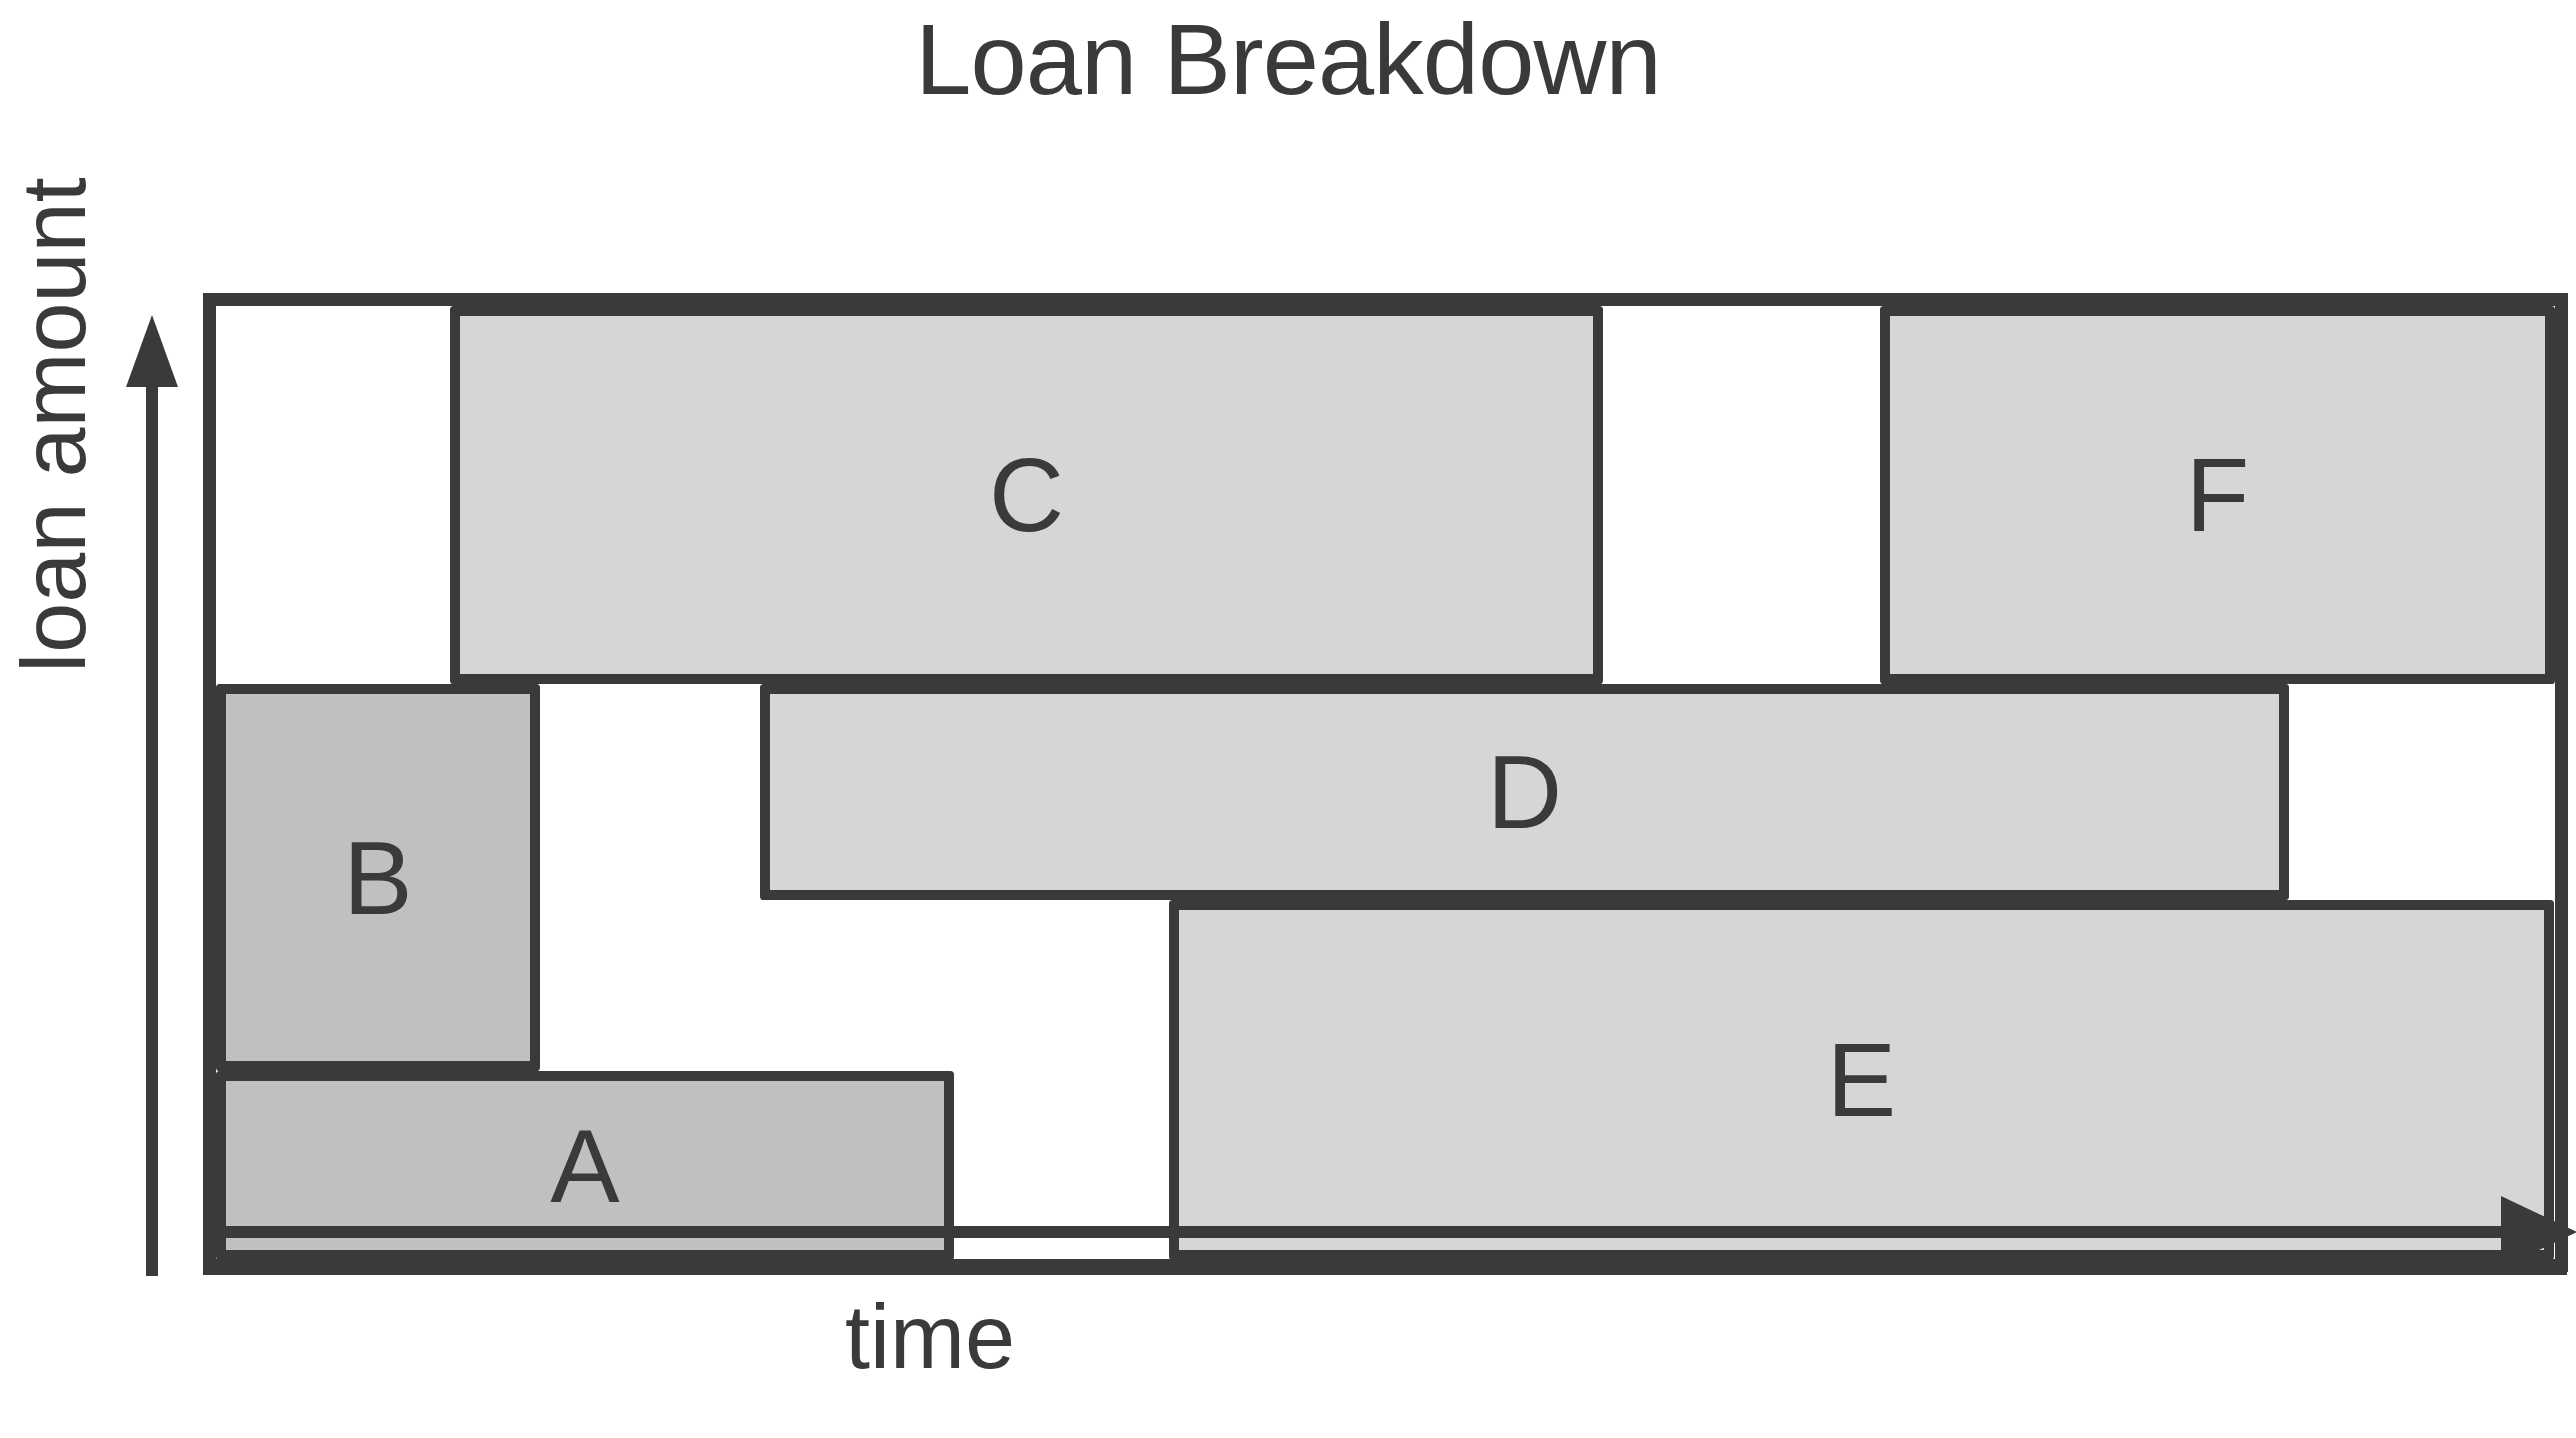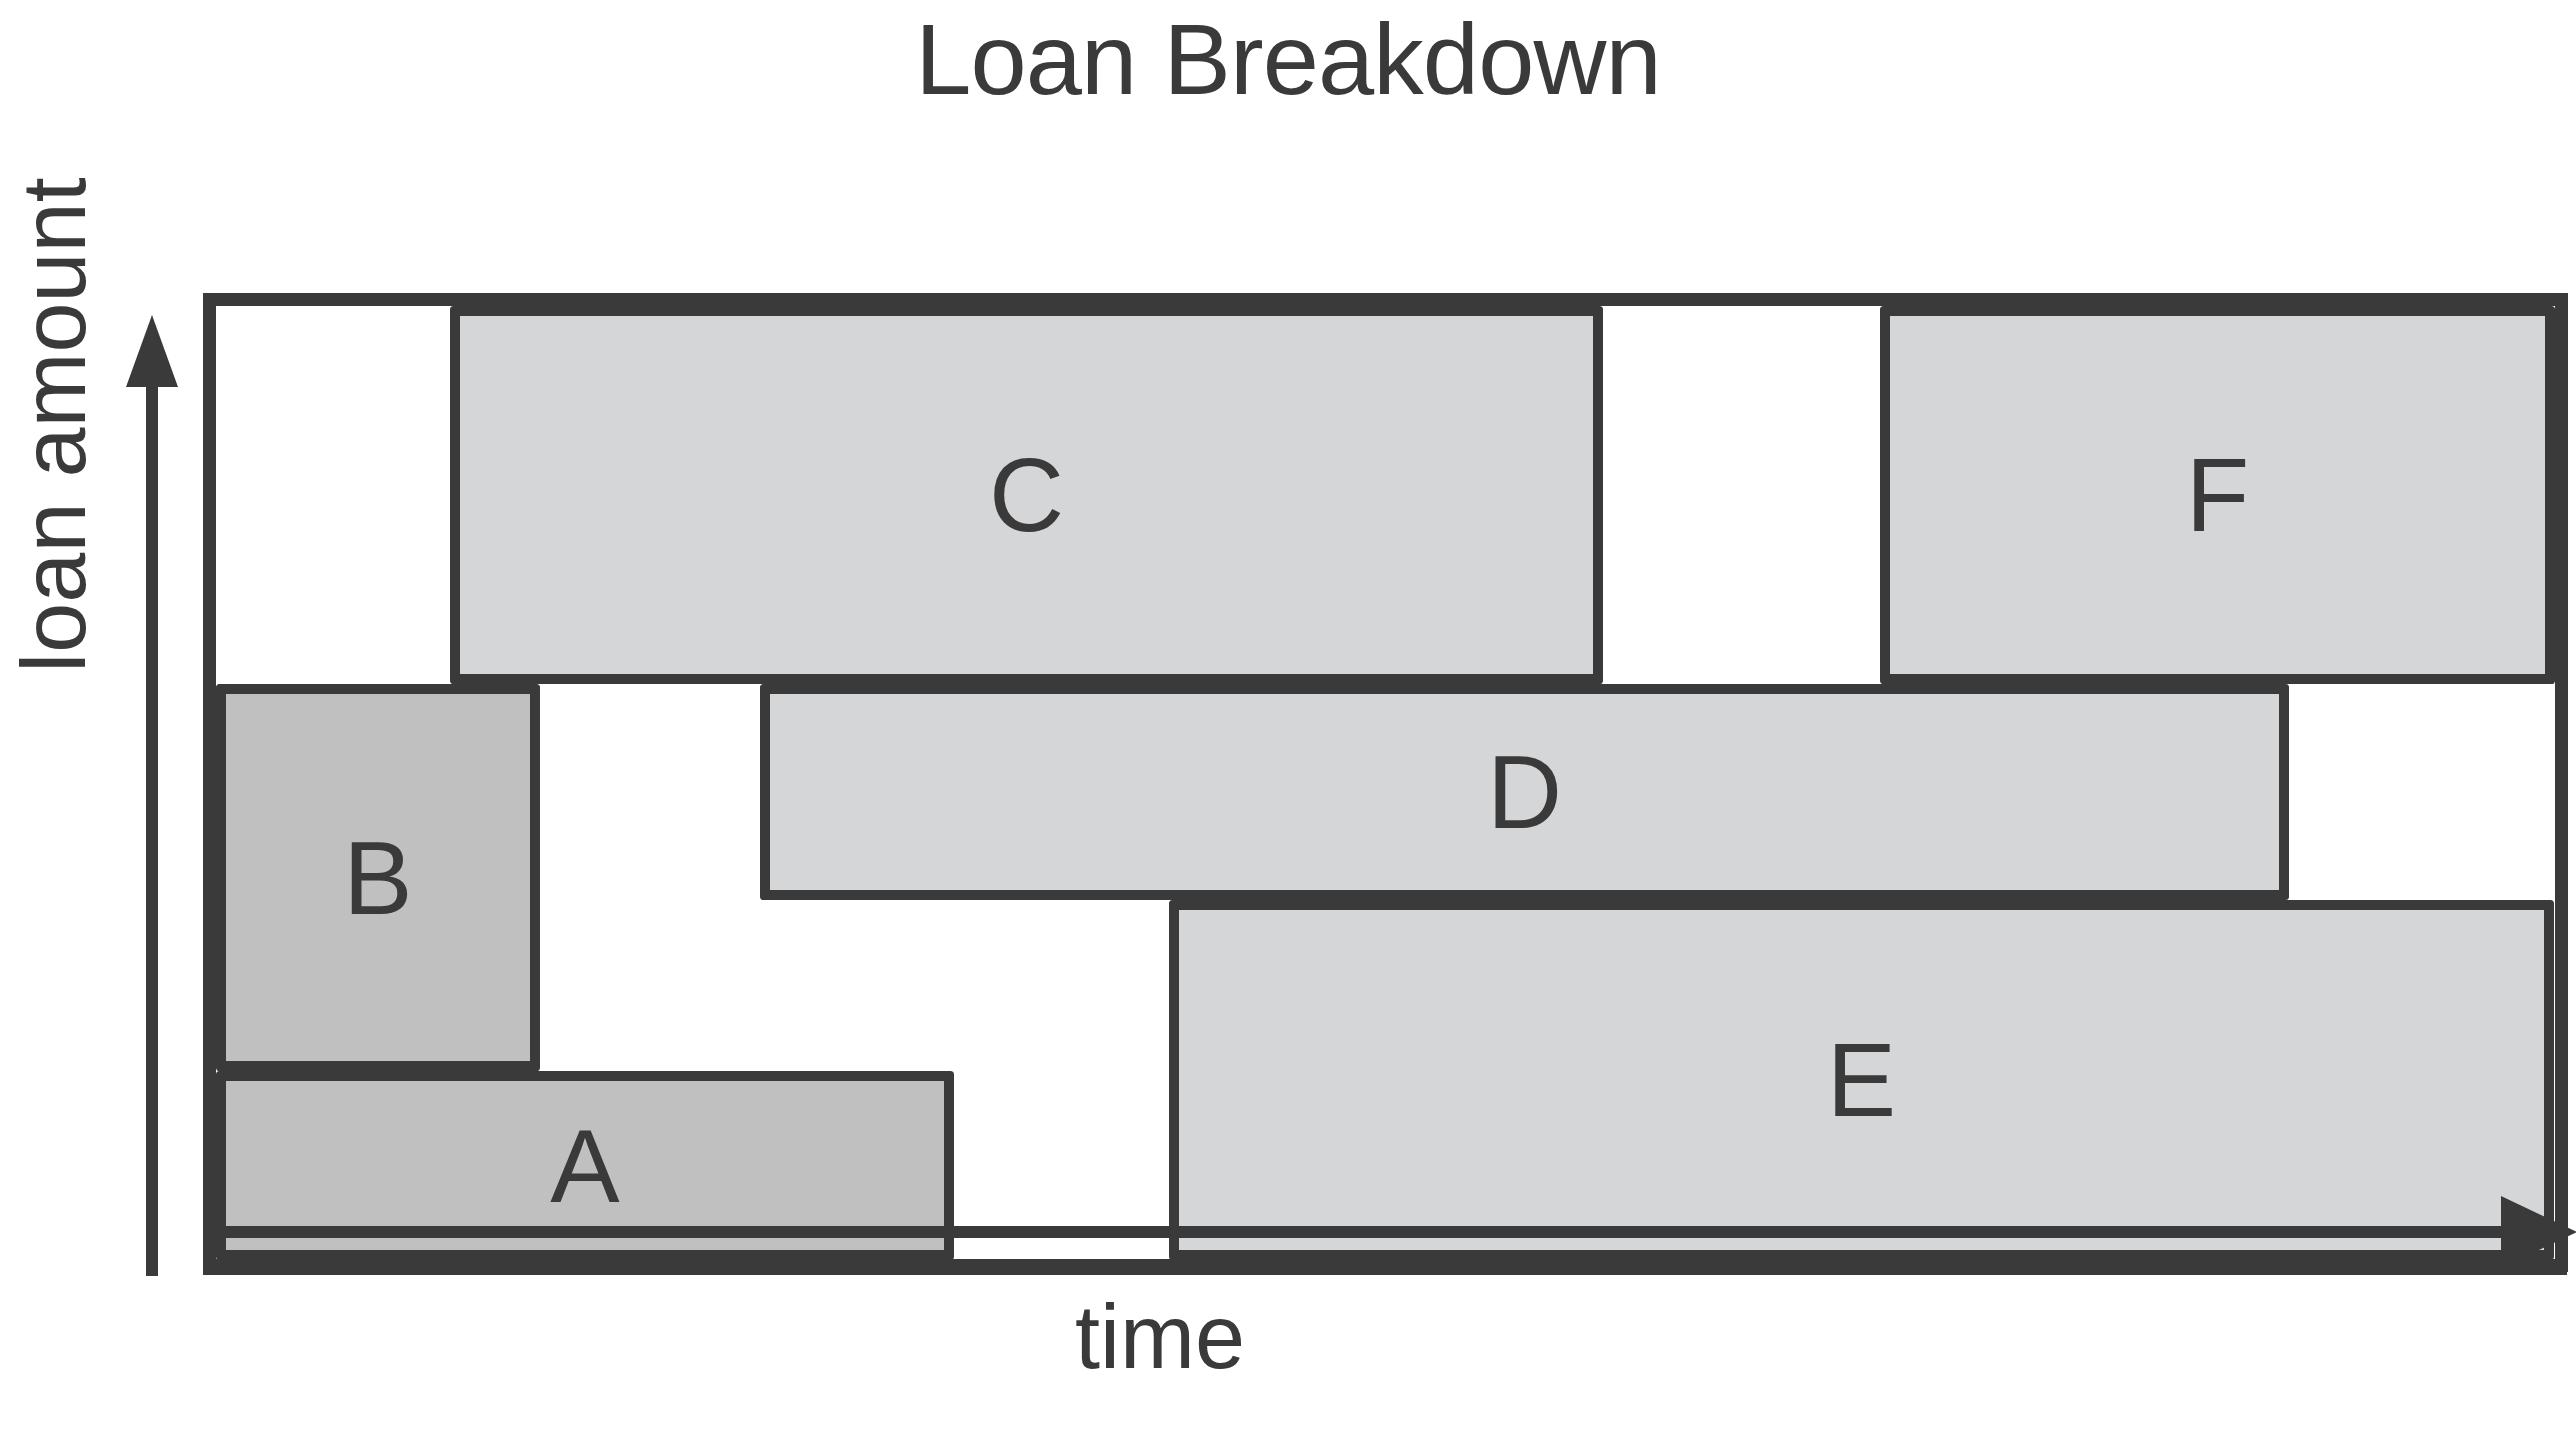--- a/index.html
+++ b/index.html
@@ -48,21 +48,20 @@
     color: #3a3a3a;
     transform: rotate(-90deg);
     transform-origin: 50% 50%;
     white-space: nowrap;
   }
   #xlabel {
     position: absolute;
     left: 845px;
     top: 1288px;
     width: 630px;
-    text-align: center;
     font-size: 90px;
     line-height: 99px;
     color: #3a3a3a;
     white-space: nowrap;
   }
 
   
   #plot {
     position: absolute;
     left: 216px;

